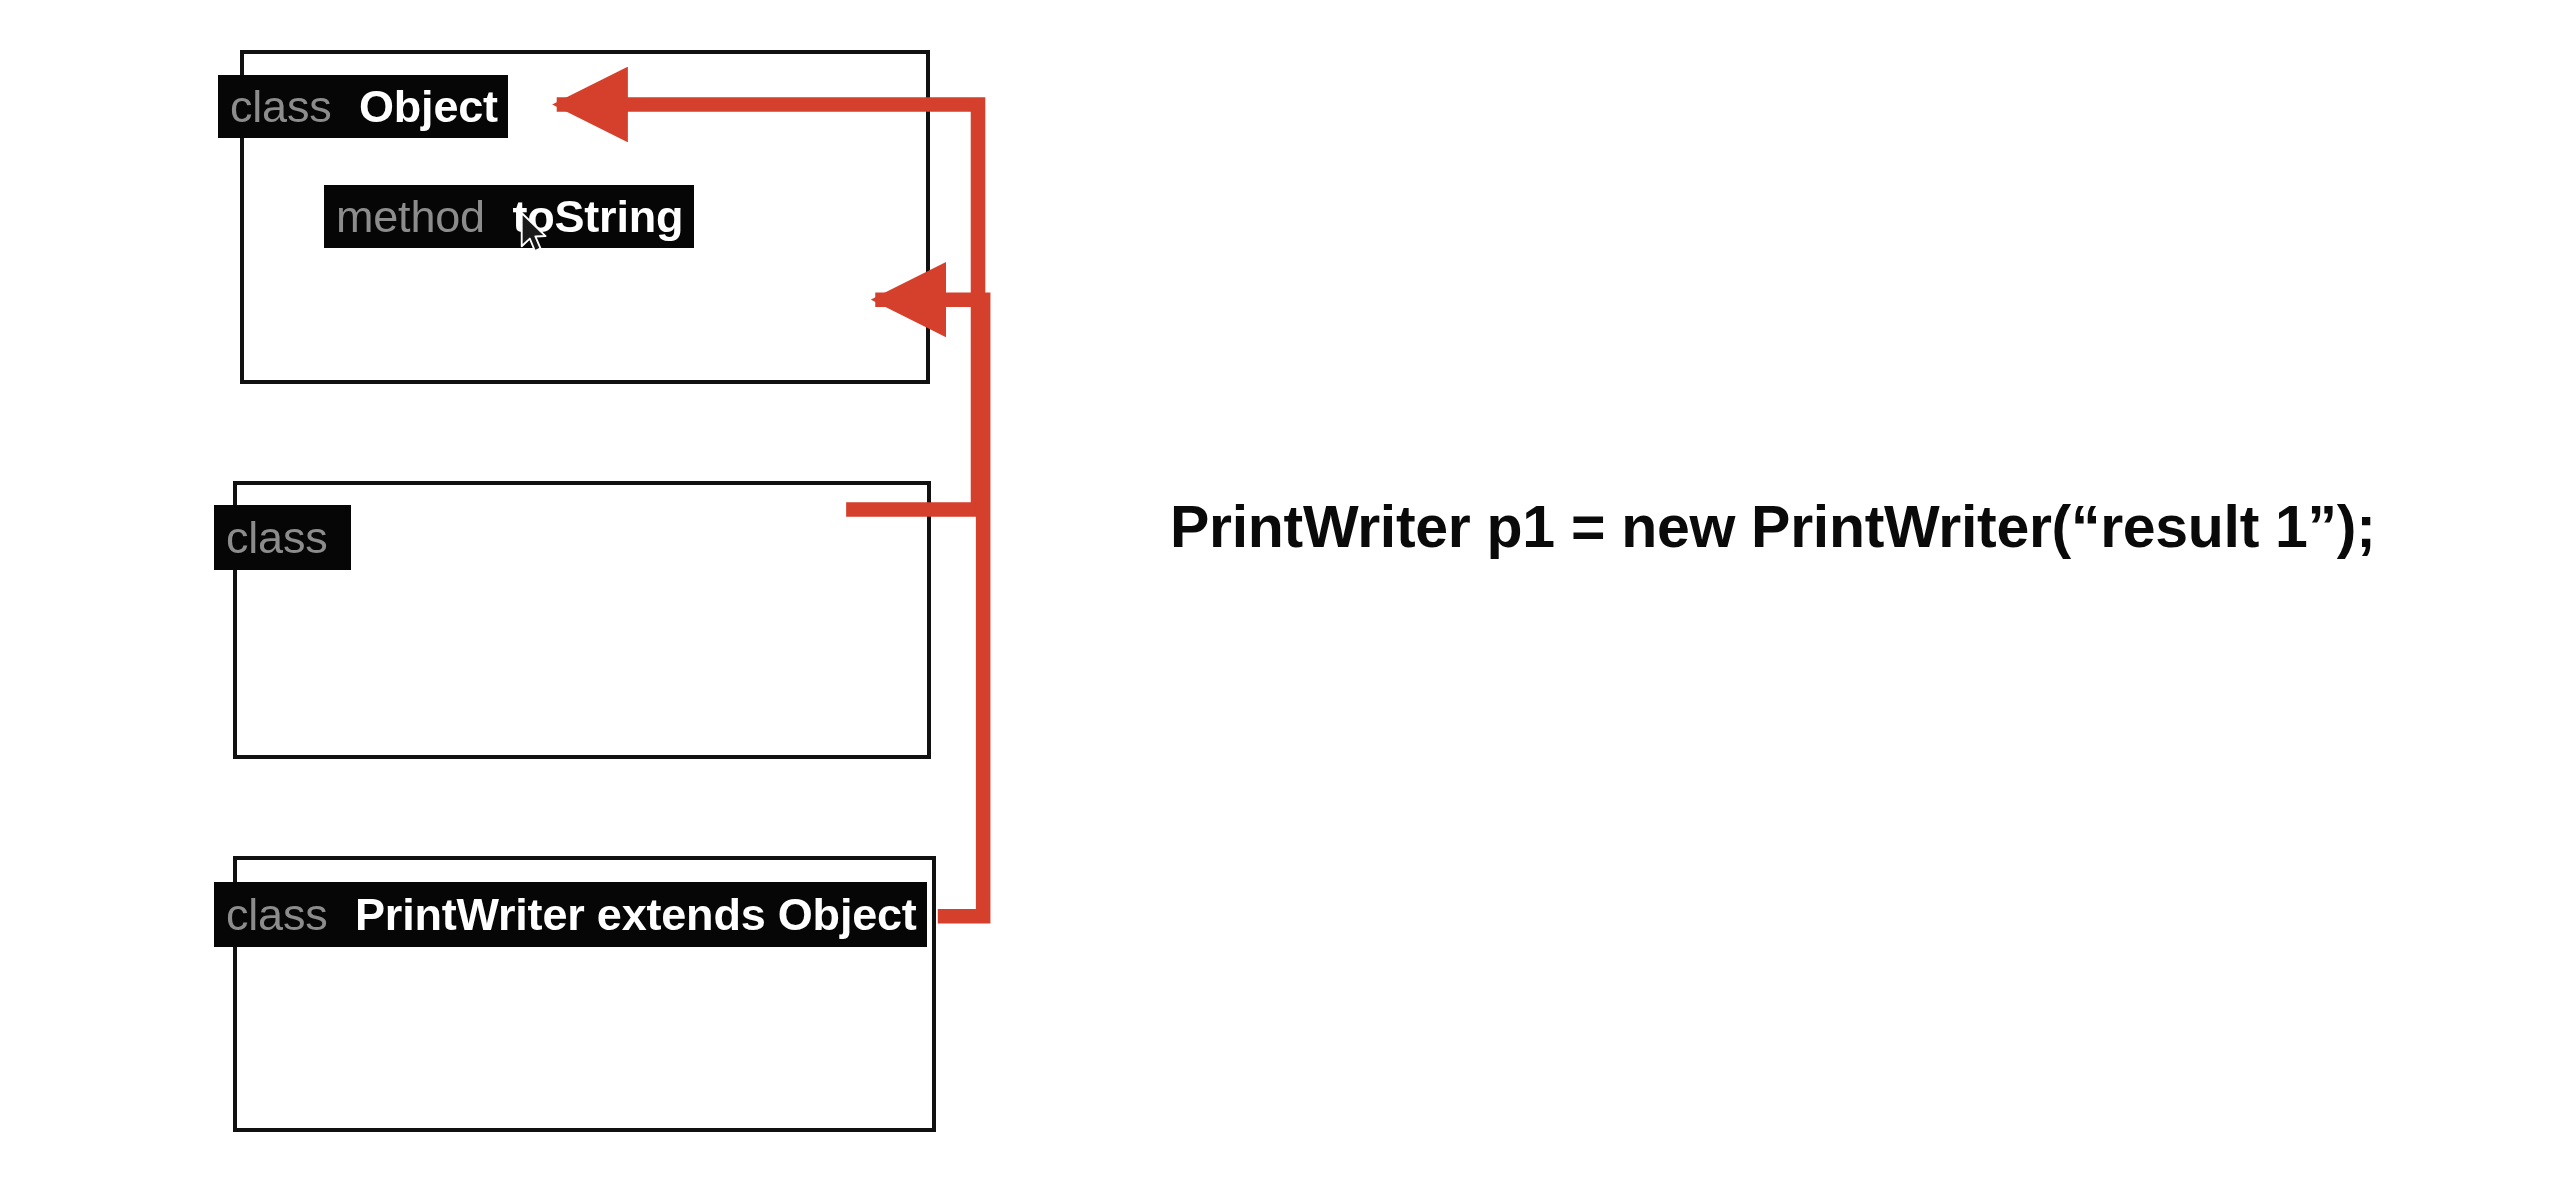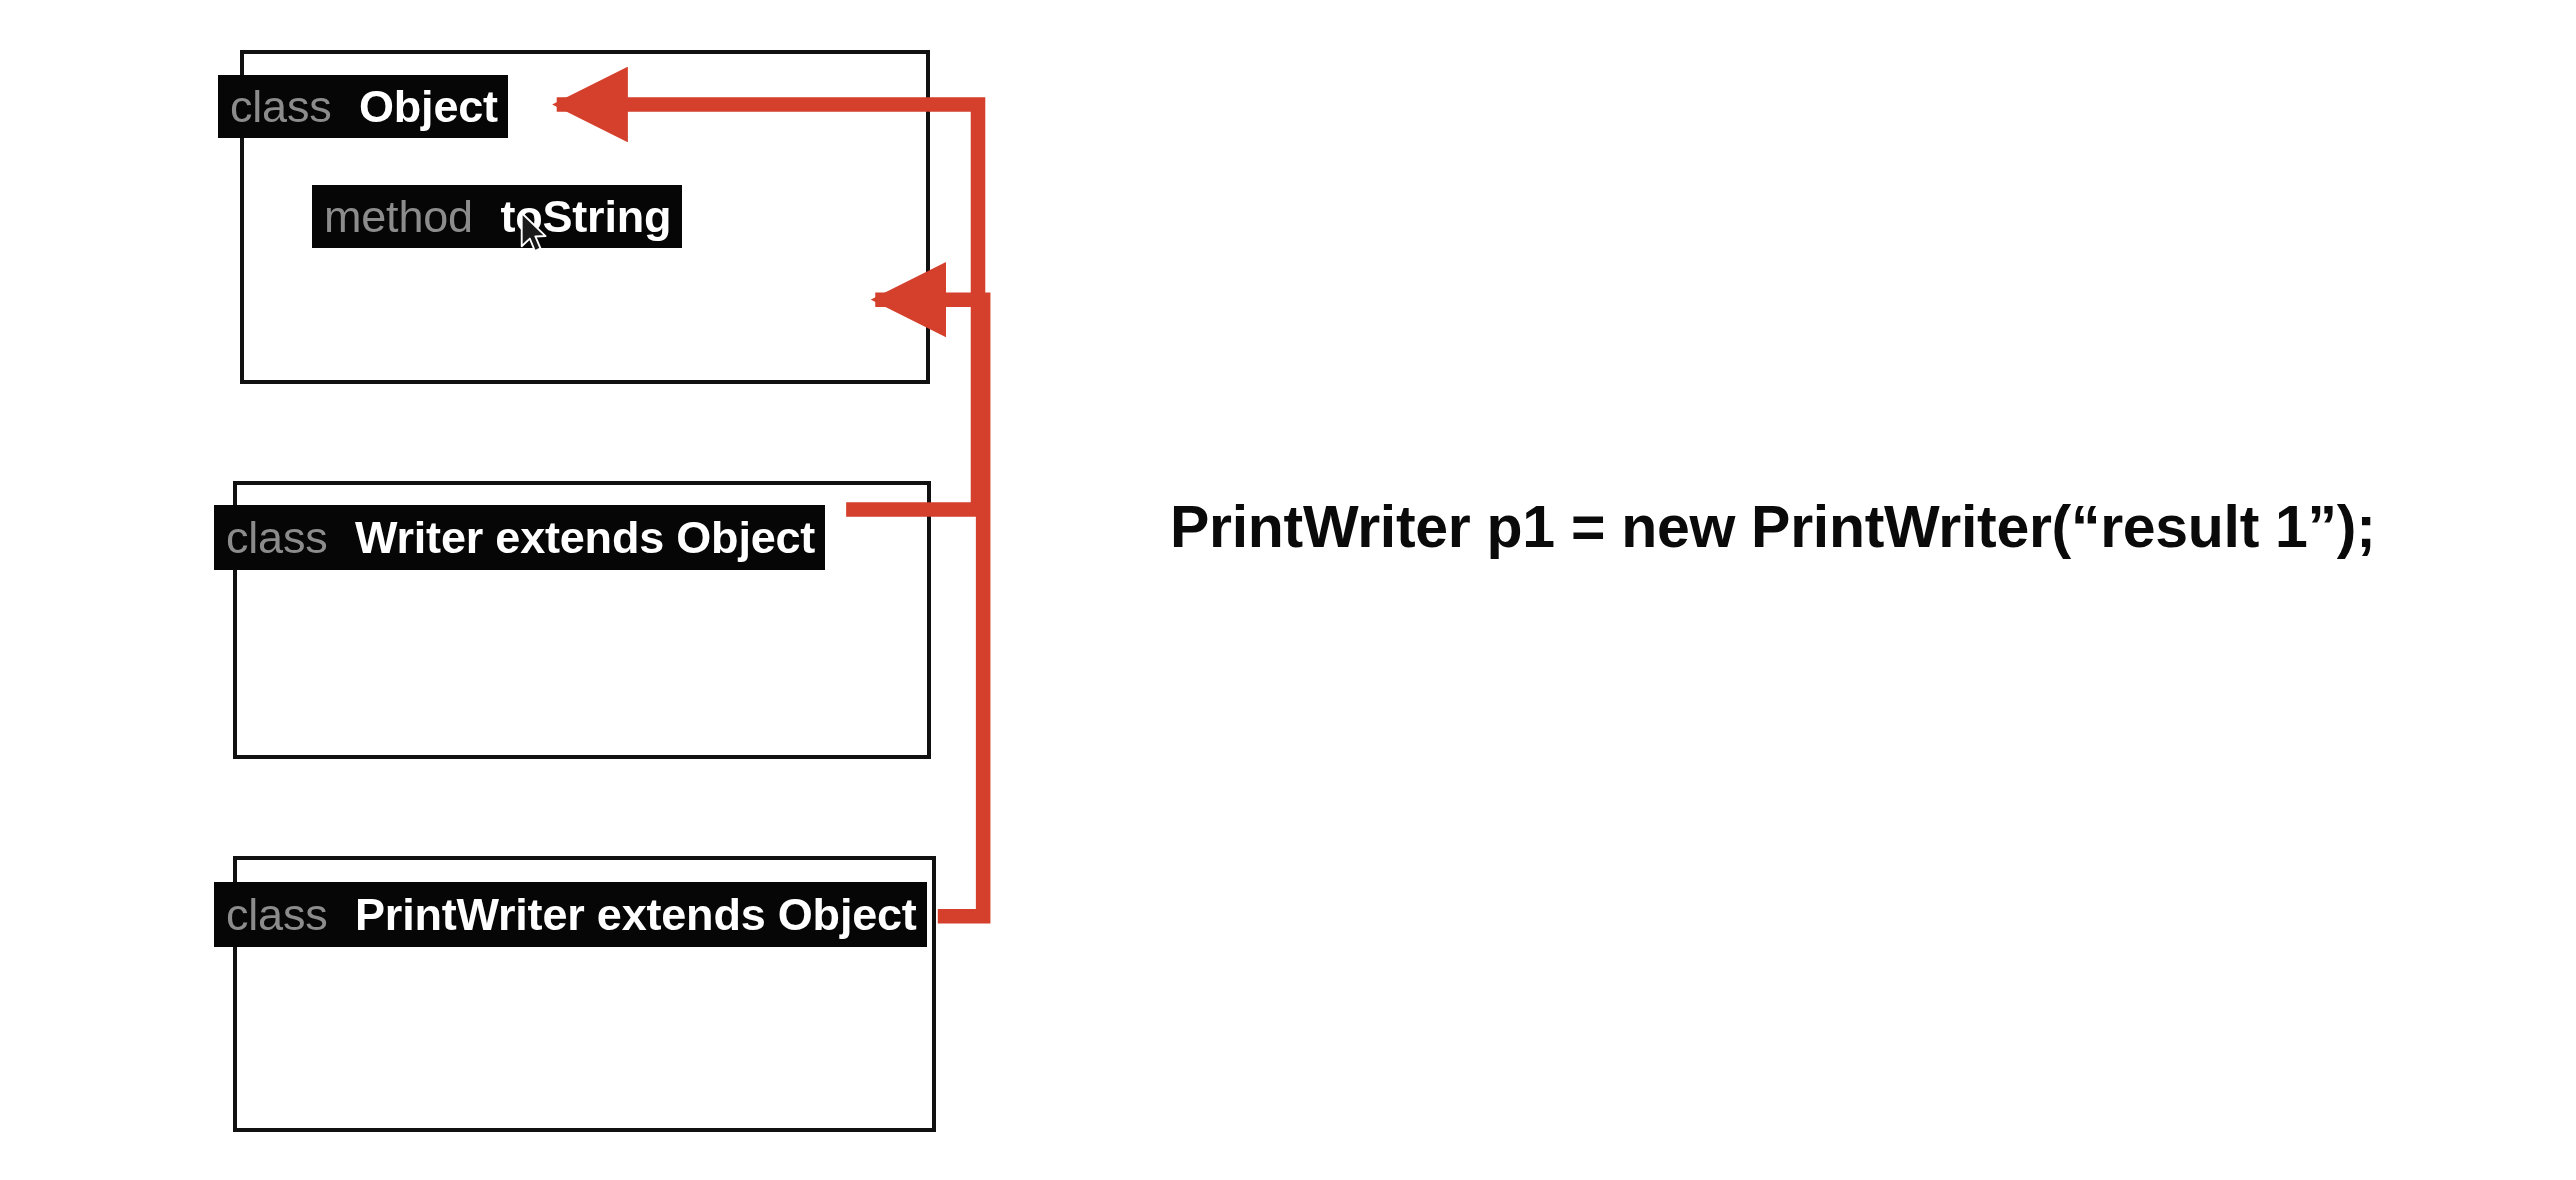--- a/index.html
+++ b/index.html
@@ -51,21 +51,21 @@
     margin-left: 14px;
   }
 
   .tag-class-object {
     left: 218px; top: 75px;
     height: 63px;
     padding: 0 10.3px 0 12px;
     font-size: 45px;
   }
   .tag-method-tostring {
-    left: 312px; top: 185px;
+    left: 324px; top: 185px;
     height: 63px;
     padding: 0 10.3px 0 12px;
     font-size: 45px;
   }
   .tag-class-writer {
     left: 214px; top: 505px;
     height: 65px;
     padding: 0 10.3px 0 12px;
     font-size: 45px;
   }
@@ -138,21 +138,20 @@
     <span class="nm">Object</span>
   </div>
 
   <div class="tag tag-method-tostring">
     <span class="kw">method</span>
     <span class="nm">toString</span>
   </div>
 
   <div class="tag tag-class-writer">
     <span class="kw">class</span>
-    <span class="nm">Writer extends Object</span>
   </div>
 
   <div class="tag tag-class-printwriter">
     <span class="kw">class</span>
     <span class="nm">PrintWriter extends Object</span>
   </div>
 
   <div id="code-snippet">
     <span class="code-line">PrintWriter p1 = new PrintWriter(“result 1”);</span>
   </div>

